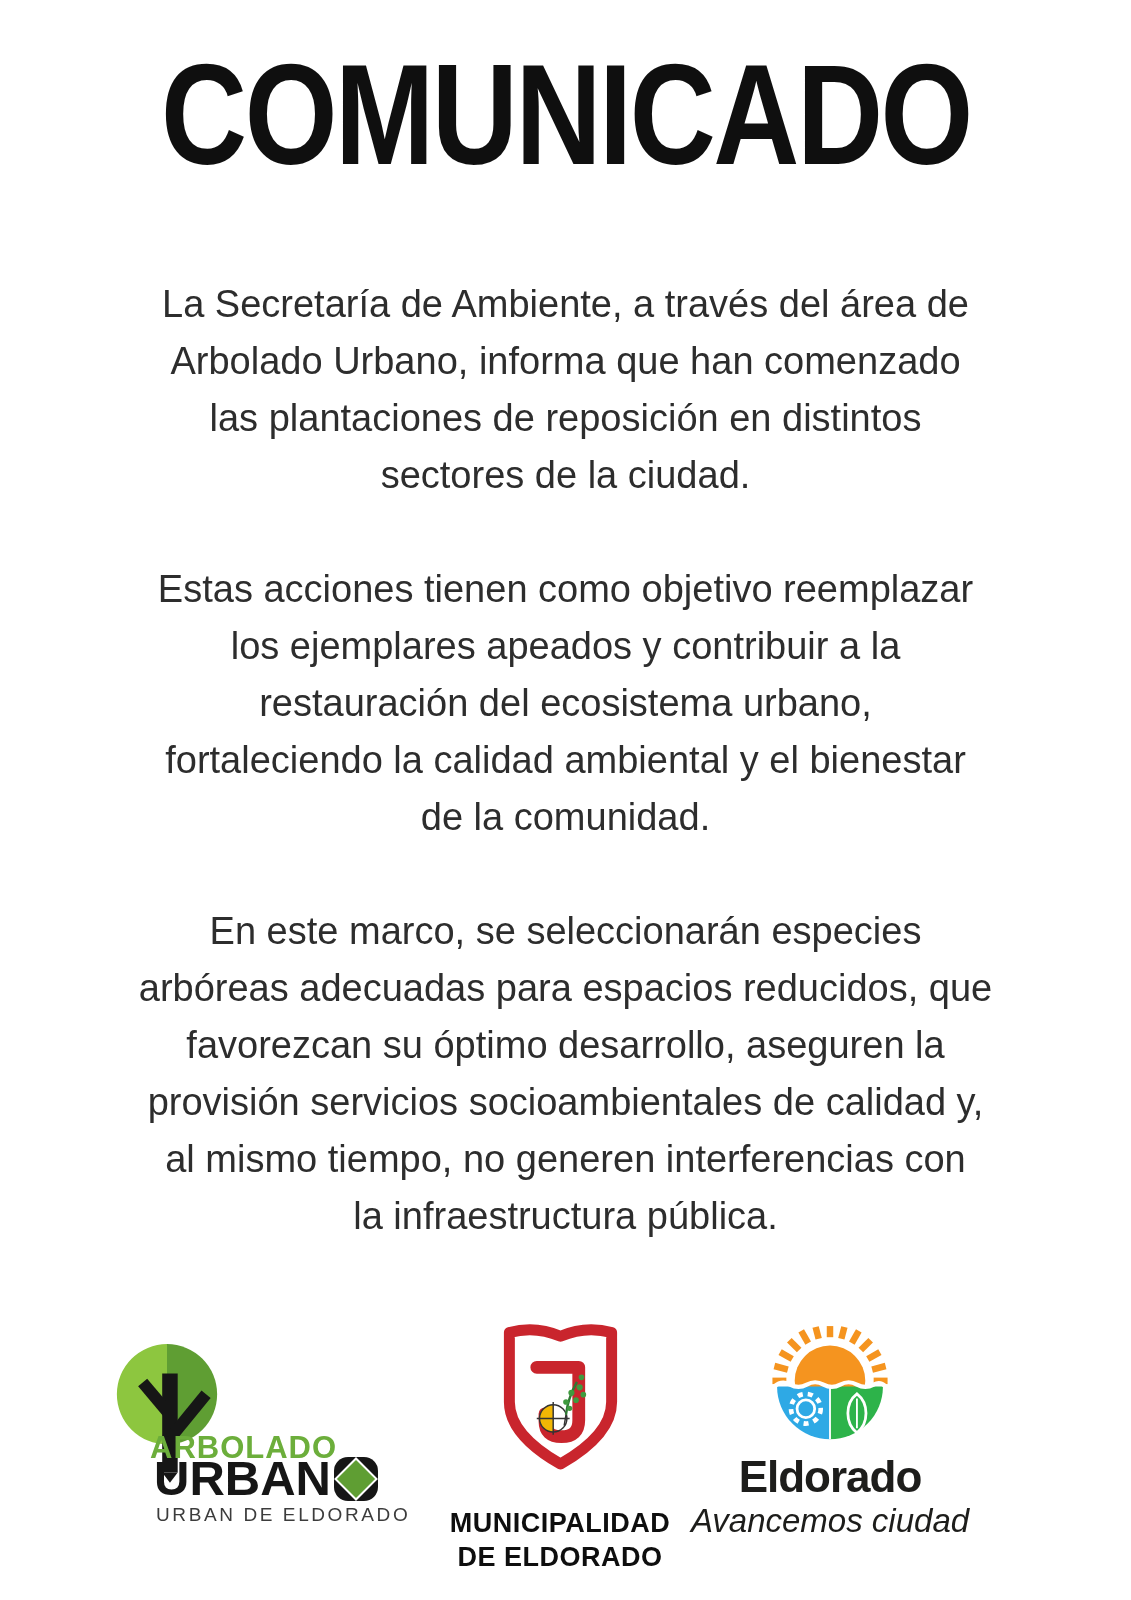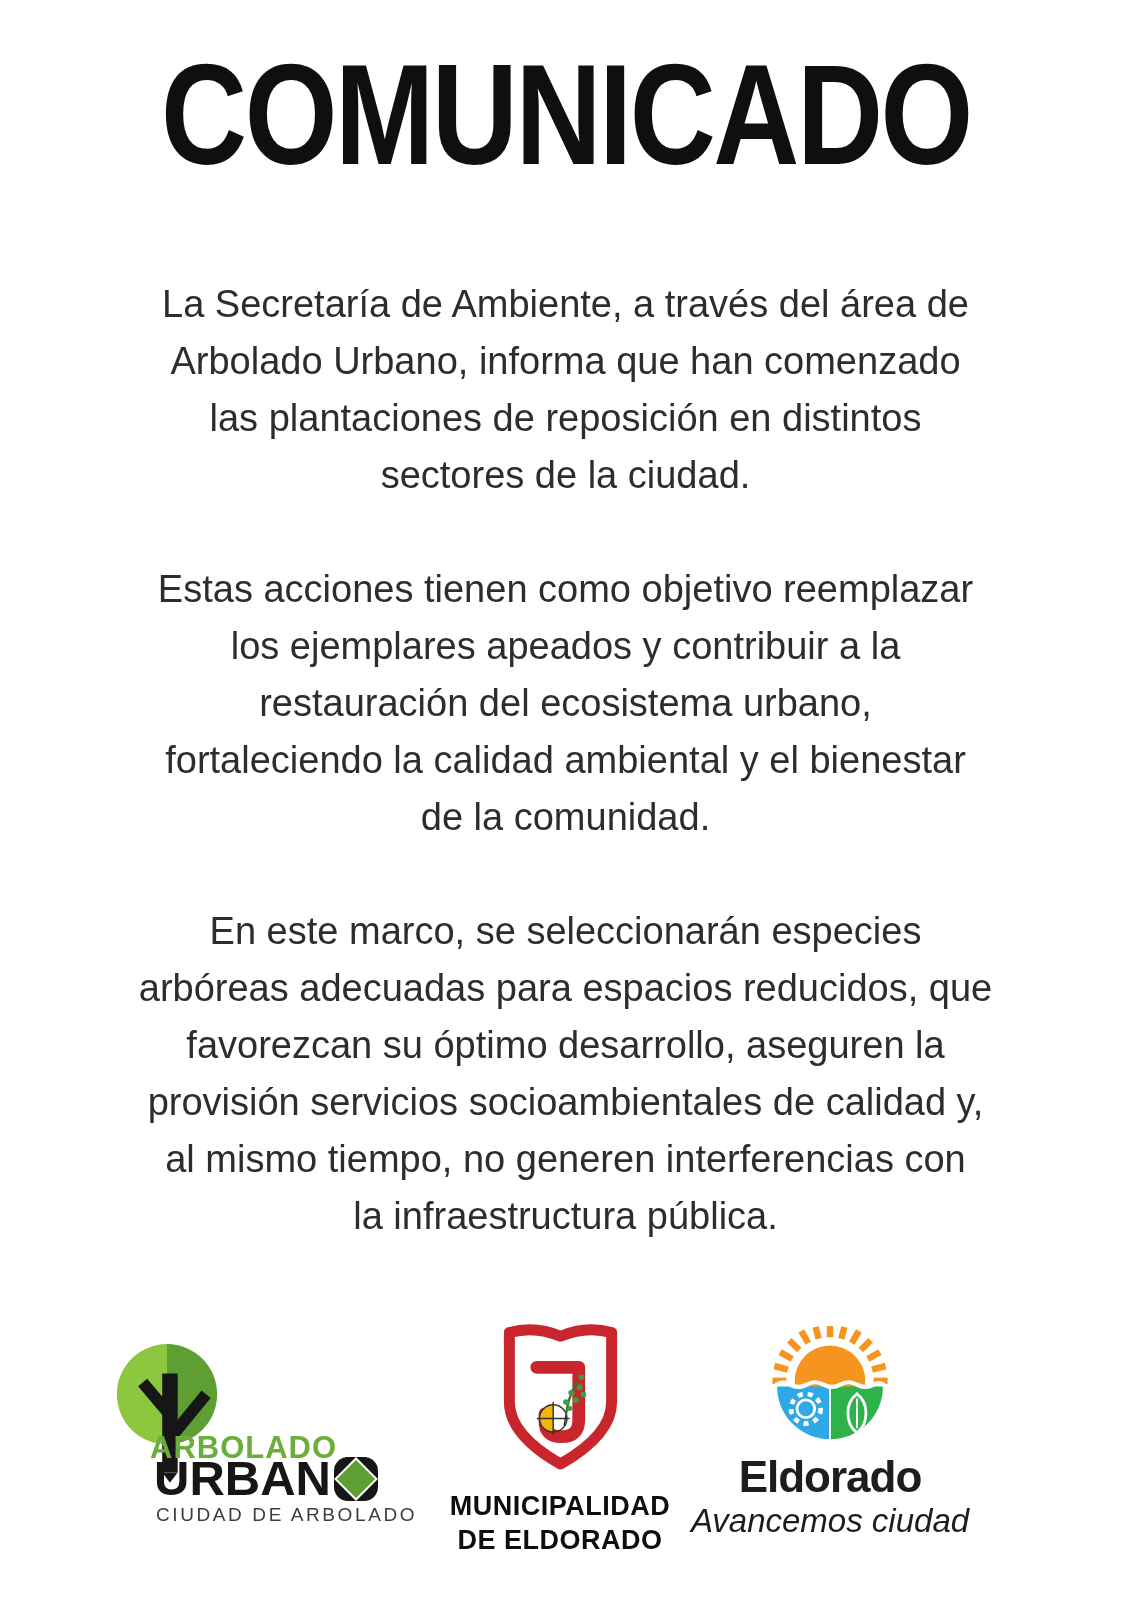--- a/index.html
+++ b/index.html
@@ -57,21 +57,21 @@
   .arbolado-tagline {
     position: absolute; left: 56px; top: 174px;
     font-size: 19px; font-weight: 500; letter-spacing: 2.6px; color: #3c3c3c;
     white-space: nowrap;
   }
 
   
   .logo-muni { position: absolute; left: 430px; top: 18px; width: 260px; height: 260px; text-align: center; }
   .logo-muni .shield { display: block; margin: 0 auto; width: 133px; height: 157px; }
   .muni-name {
-    margin-top: 14px;
+    margin-top: 31px;
     font-size: 27px; font-weight: 800; line-height: 34px; color: #0e0e0e;
     letter-spacing: 0.5px;
   }
 
   
   .logo-eldorado { position: absolute; left: 690px; top: 25px; width: 280px; height: 250px; text-align: center; }
   .logo-eldorado .sunmark { display: block; margin: 0 auto; width: 130px; height: 121px; }
   .eldorado-name {
     margin-top: 8px;
     font-size: 44px; font-weight: 700; letter-spacing: -1px; line-height: 1.05; color: #1d1d1b;
@@ -111,21 +111,21 @@
         <polygon points="73.5,186 94.5,186 84,200" fill="#161616"></polygon>
       </svg>
       <div class="arbolado-word1" style="color:#6cae3b;">ARBOLADO</div>
       <div class="arbolado-word2-row">
         <span class="arbolado-word2" style="color:#161616;">URBAN</span>
         <svg class="diamond-o" viewBox="0 0 44 44">
           <rect x="0" y="0" width="44" height="44" rx="14" fill="#161616"></rect>
           <rect x="7.5" y="7.5" width="29" height="29" transform="rotate(45 22 22)" stroke="#ffffff" stroke-width="2" fill="#5f9e33"></rect>
         </svg>
       </div>
-      <div class="arbolado-tagline">CIUDAD DE ARBOLADO</div>
+      <div class="arbolado-tagline">URBAN DE ELDORADO</div>
     </div>
 
     <div class="logo-muni">
       <svg class="shield" viewBox="0 0 140 172">
         <path d="M14,16 Q42,8 70,20 Q98,8 126,16 L126,92 Q126,128 70,160 Q14,128 14,92 Z" fill="#ffffff" stroke-width="12" stroke-linejoin="round" stroke="#c9252d"></path>
         <path d="M44,54 H90 V112 Q90,130 71,130 Q53,130 53,113 V105" fill="none" stroke-width="14" stroke-linecap="round" stroke-linejoin="round" stroke="#c9252d"></path>
         <g>
           <path d="M62,95 A15,15 0 0,0 62,125 Z" fill="#f2b705"></path>
           <circle cx="62" cy="110" r="15" fill="none" stroke-width="1.6" stroke="#333333"></circle>
           <line x1="44" y1="110" x2="80" y2="110" stroke="#333333" stroke-width="1.6"></line>

